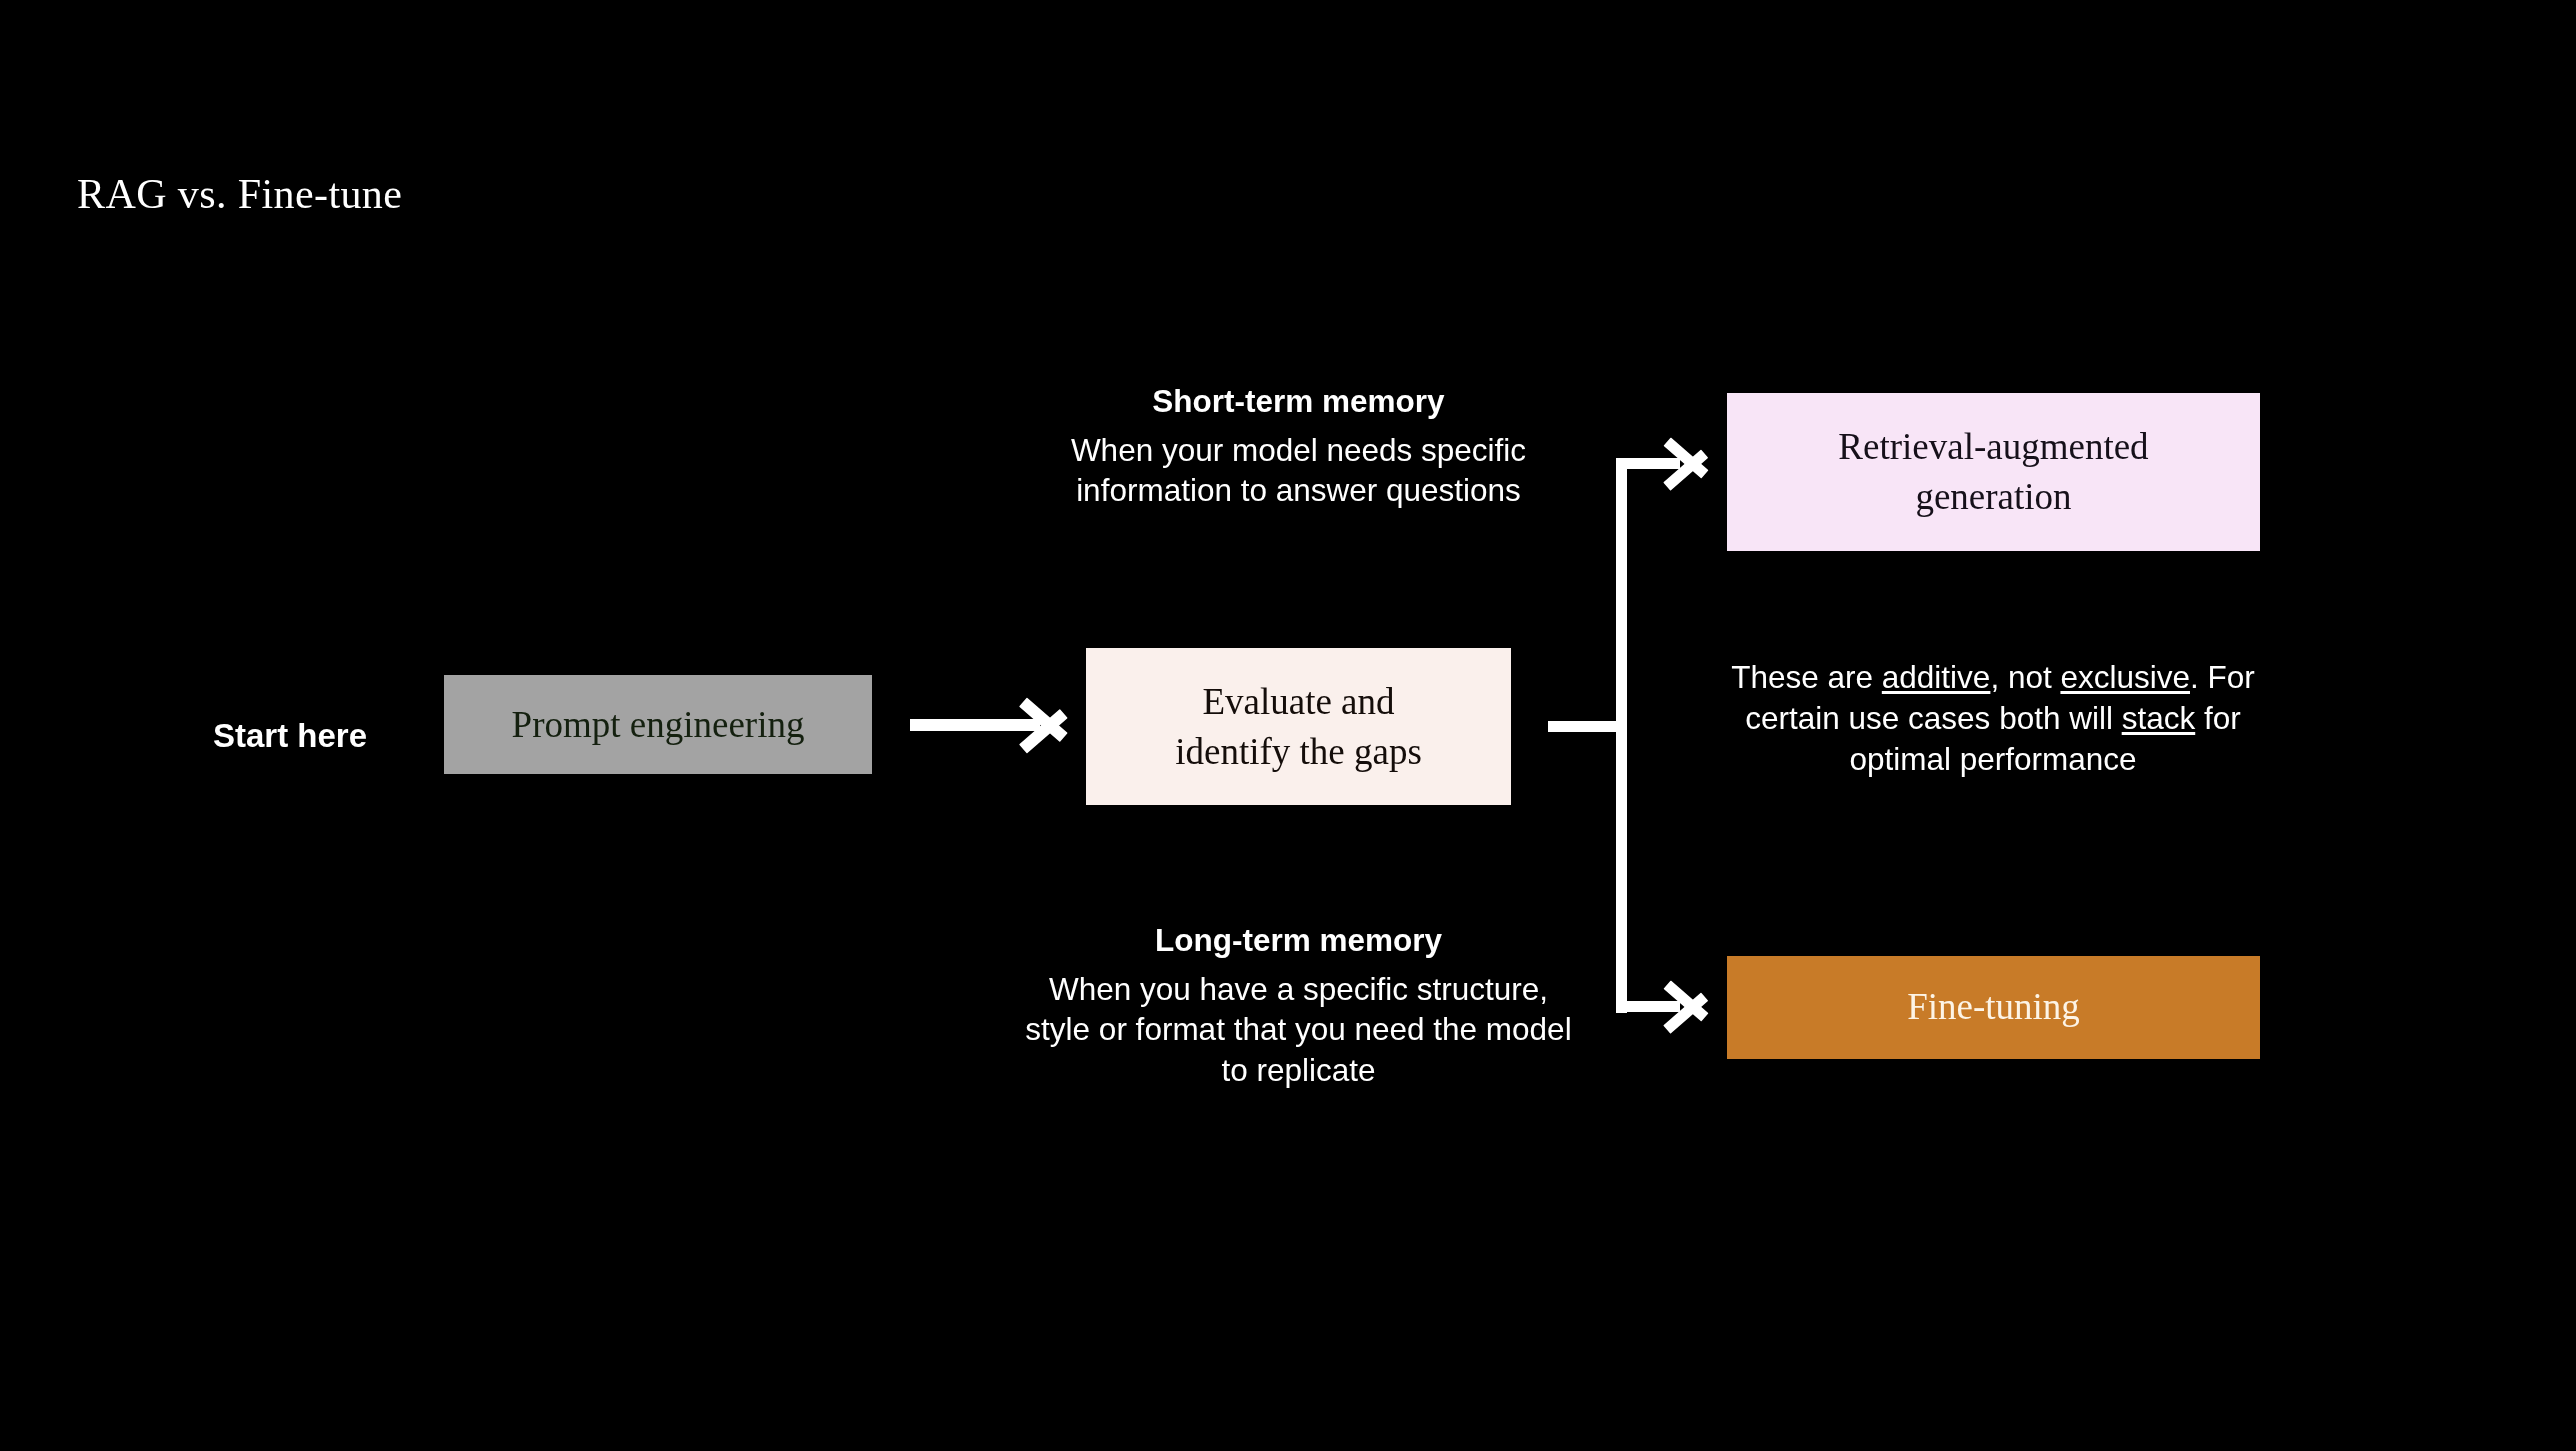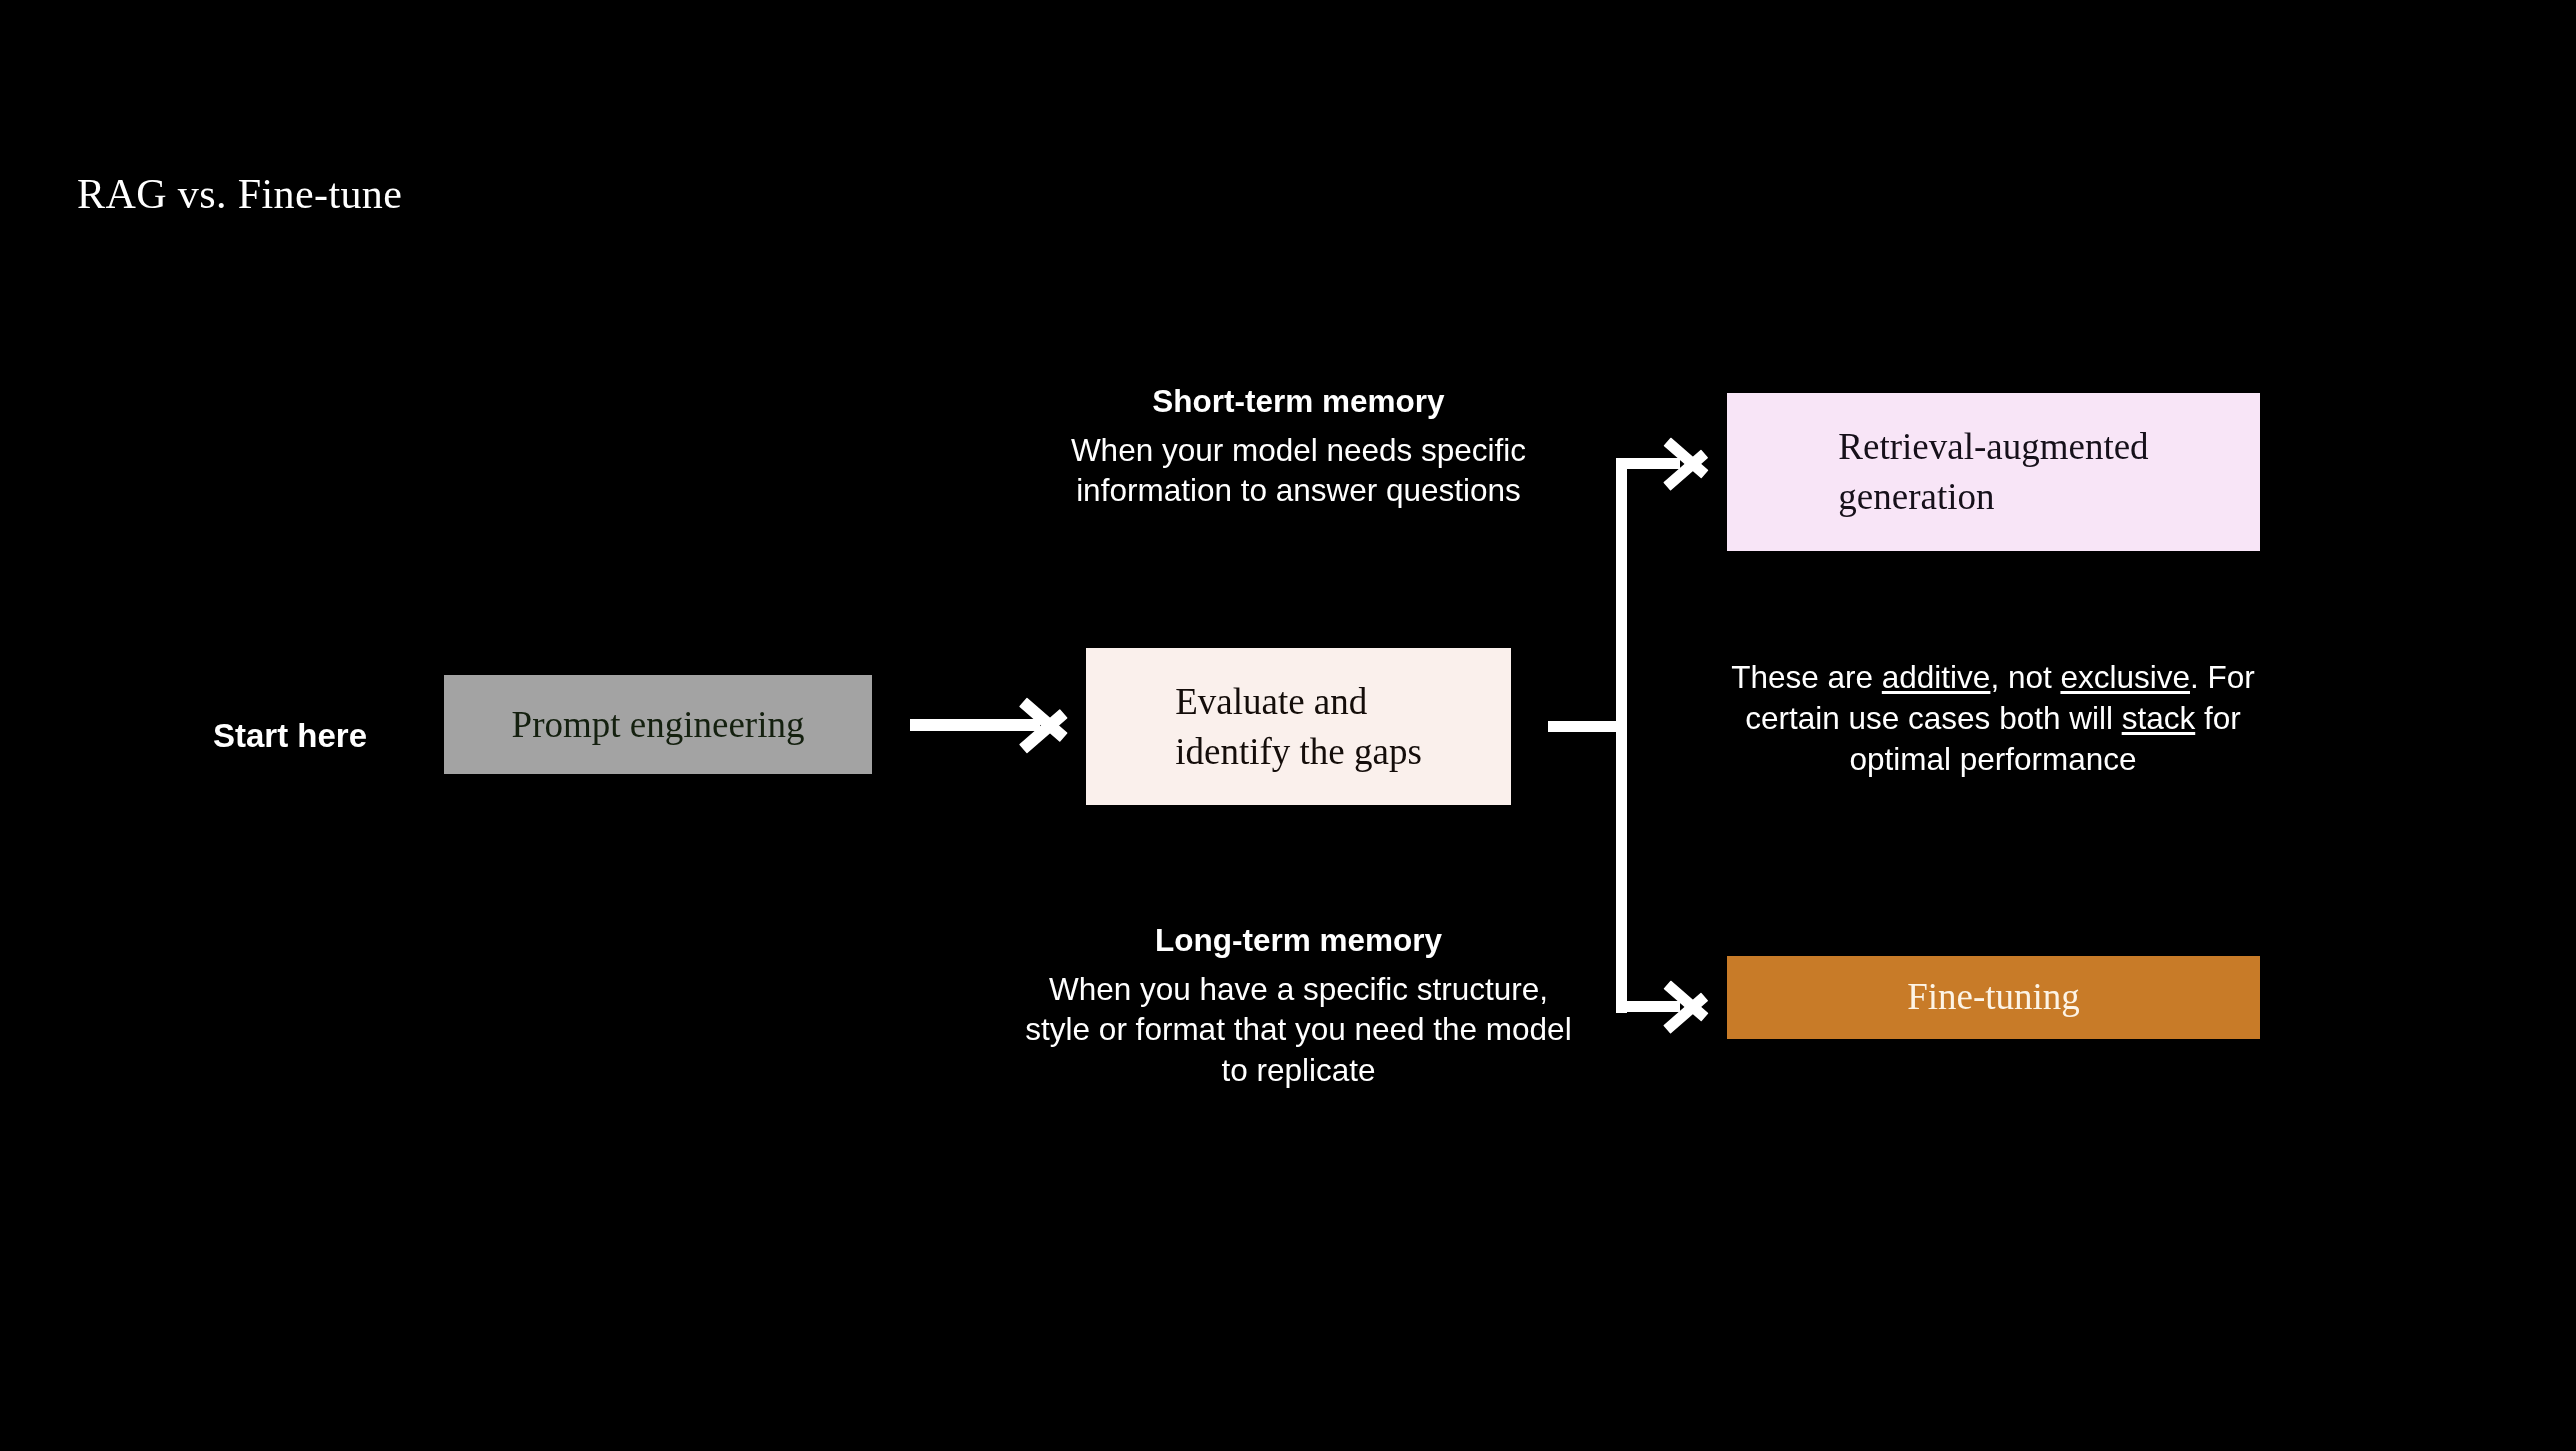--- a/index.html
+++ b/index.html
@@ -29,21 +29,21 @@
     white-space: nowrap;
   }
 
   
   .node {
     position: absolute;
     box-sizing: border-box;
     display: flex;
     align-items: center;
     justify-content: center;
-    text-align: left;
+    text-align: center;
     font-family: "Liberation Serif", serif;
   }
 
   .node-prompt {
     left: 444px;
     top: 675px;
     width: 428px;
     height: 99px;
     background: #a3a3a3;
     color: #14200f;
@@ -70,21 +70,21 @@
     background: #f8e5f7;
     color: #16101a;
     font-size: 37px;
     line-height: 1.34;
   }
 
   .node-finetune {
     left: 1727px;
     top: 956px;
     width: 533px;
-    height: 83px;
+    height: 103px;
     background: #c87b28;
     color: #fdf4e6;
     font-size: 37px;
     line-height: 1.2;
   }
 
   
   .label-start {
     position: absolute;
     left: 213px;

